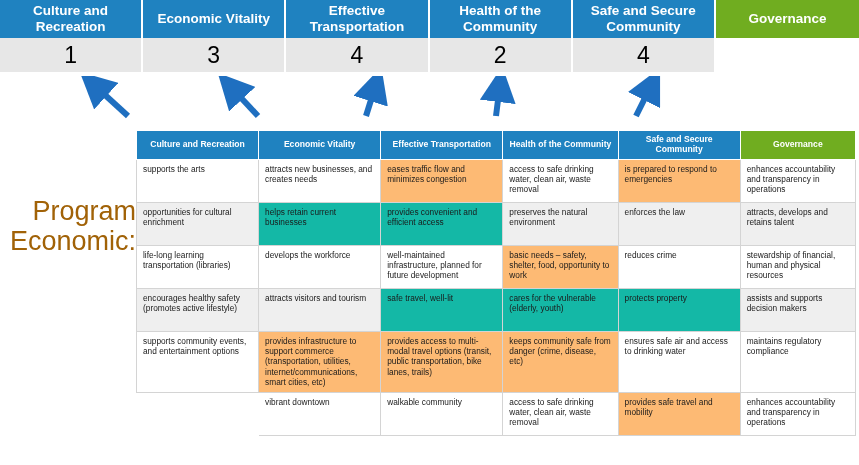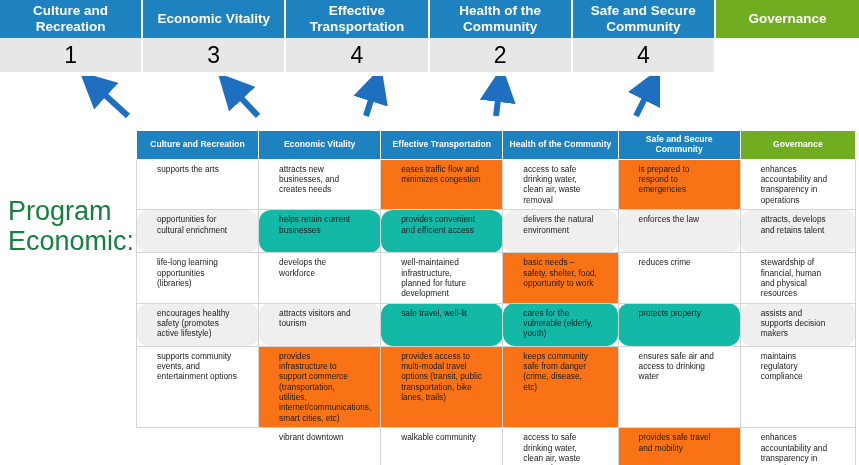--- a/index.html
+++ b/index.html
@@ -45,22 +45,22 @@
     border-right:2px solid #ffffff;
   }
   .top-val.last,.top-head.last{border-right:none;}
 
   
   #arrows{position:absolute;left:0;top:76px;width:859px;height:56px;}
 
   
   #caption{
     position:absolute;left:8px;top:196px;width:128px;
-    font-size:27px;line-height:1.12;color:#15803d;
-    text-align:left;
+    font-size:27px;line-height:1.12;color:#a16207;
+    text-align:right;
   }
 
   
   #matrix{
     position:absolute;left:136px;top:130px;
     width:720px;
     border-collapse:collapse;
     table-layout:fixed;
     font-size:8.3px;
   }
@@ -71,30 +71,30 @@
     font-size:8.6px;
     padding:4px 3px;
     text-align:center;
     line-height:1.15;
     border:1px solid #ffffff;
     height:18px;
   }
   #matrix th.green{background:#70ad20;}
   #matrix td{
     border:1px solid #d4d4d4;
-    padding:4px 20px;
+    padding:4px 6px;
     vertical-align:top;
     line-height:1.25;
     color:#1a1a1a;
     background:#ffffff;
     height:34px;
   }
-  #matrix td.hl{background:#f97316;}
+  #matrix td.hl{background:#fdba74;}
   #matrix td.empty{background:#ffffff;border:1px solid #ffffff;}
-  #matrix tr.shade td{background:#efefef;border-radius:12px;}
+  #matrix tr.shade td{background:#efefef;}
   #matrix tr.shade td.hl{background:#14b8a6;}
 </style>
 </head>
 <body>
 
 <div id="top-strip">
     <div class="top-cell">
       <div class="top-head">Culture and Recreation</div>
       <div class="top-val">1</div>
     </div>
@@ -154,26 +154,26 @@
         <td>attracts new businesses, and creates needs</td>
         <td class="hl">eases traffic flow and minimizes congestion</td>
         <td>access to safe drinking water, clean air, waste removal</td>
         <td class="hl">is prepared to respond to emergencies</td>
         <td>enhances accountability and transparency in operations</td>
       </tr>
       <tr class="shade">
         <td>opportunities for cultural enrichment</td>
         <td class="hl">helps retain current businesses</td>
         <td class="hl">provides convenient and efficient access</td>
-        <td>delivers the natural environment</td>
+        <td>preserves the natural environment</td>
         <td>enforces the law</td>
         <td>attracts, develops and retains talent</td>
       </tr>
       <tr>
-        <td>life-long learning opportunities (libraries)</td>
+        <td>life-long learning transportation (libraries)</td>
         <td>develops the workforce</td>
         <td>well-maintained infrastructure, planned for future development</td>
         <td class="hl">basic needs – safety, shelter, food, opportunity to work</td>
         <td>reduces crime</td>
         <td>stewardship of financial, human and physical resources</td>
       </tr>
       <tr class="shade">
         <td>encourages healthy safety (promotes active lifestyle)</td>
         <td>attracts visitors and tourism</td>
         <td class="hl">safe travel, well-lit</td>

